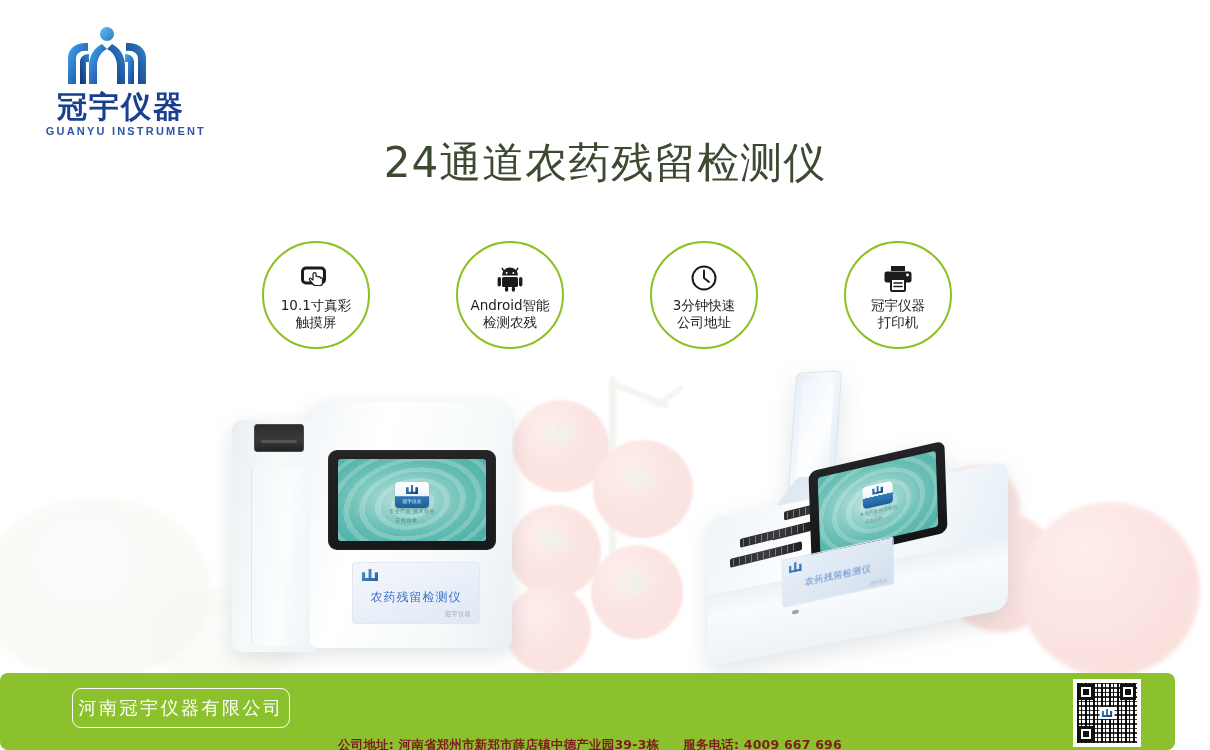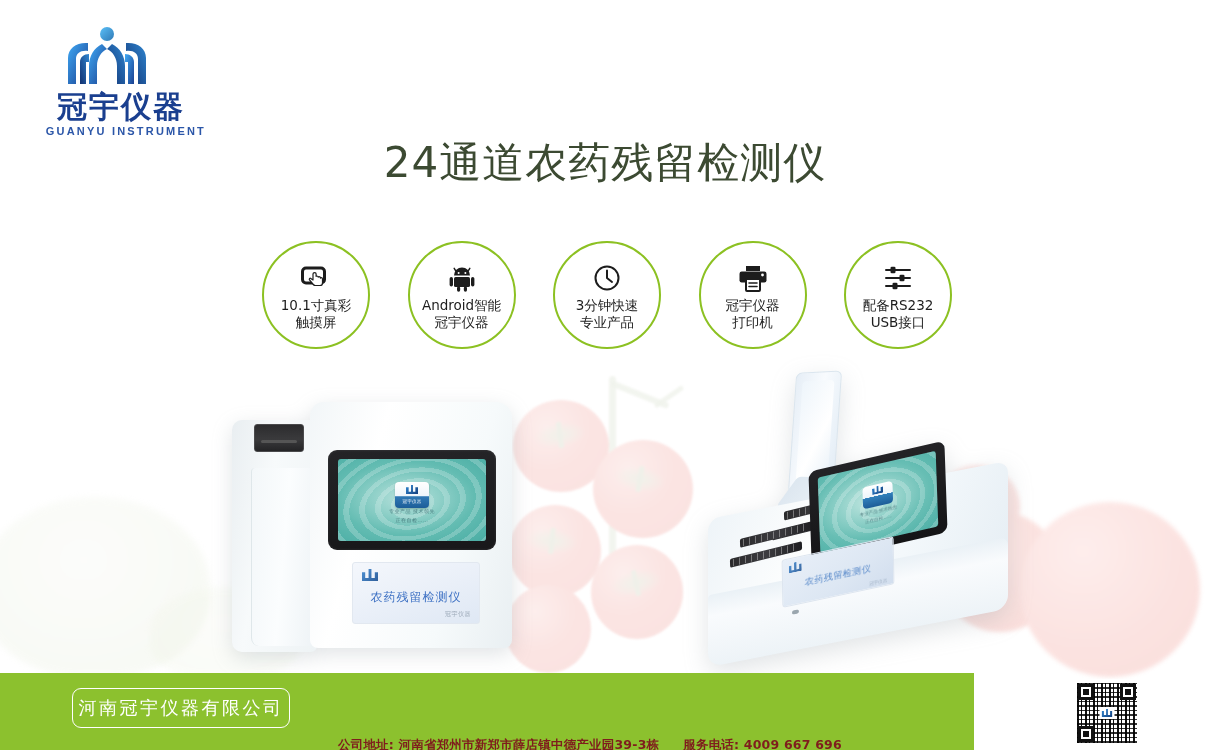--- a/index.html
+++ b/index.html
@@ -343,22 +343,23 @@
   .ir-label .rl-sub {
     position:absolute; right:6px; bottom:2px; font-size:4.5px; color:#9fb0c4; filter: blur(.25px);
   }
   .ir-dot {
     position:absolute; left:92px; top:240px; width:7px; height:4px;
     background:#9aa6ae; border-radius:2px; transform: skewY(-11deg);
   }
 
   
   .footer {
-    position: absolute; left: 0; bottom: 0; width: 974px; height: 77px;
+    position: absolute; left: 0; bottom: 0; width: 1175px; height: 77px;
     background: #8cc12e;
+    border-radius: 8px;
   }
   .company-badge {
     position: absolute; left: 72px; top: 15px;
     width: 218px; height: 40px;
     border: 1.6px solid #ffffff; border-radius: 9px;
     display: flex; align-items: center; justify-content: center;
     font-family:"DejaVu Sans","Liberation Sans",sans-serif;
     font-size: 18px; color: #ffffff; letter-spacing: 2.5px;
   }
   .footer-info {
@@ -483,60 +484,48 @@
           <circle cx="9.6" cy="8" r="1" fill="#fff"></circle>
           <circle cx="16.4" cy="8" r="1" fill="#fff"></circle>
           <rect x="5" y="12" width="16" height="10" rx="1.6" fill="#1c1c1c"></rect>
           <rect x="0.6" y="12" width="3.4" height="9.4" rx="1.7" fill="#1c1c1c"></rect>
           <rect x="22" y="12" width="3.4" height="9.4" rx="1.7" fill="#1c1c1c"></rect>
           <rect x="8" y="21.5" width="3.2" height="5.2" rx="1.6" fill="#1c1c1c"></rect>
           <rect x="14.8" y="21.5" width="3.2" height="5.2" rx="1.6" fill="#1c1c1c"></rect>
         </svg>
       </span>
       <span class="flabel">Android智能
-冠宇仪器</span>
+检测农残</span>
     </div>
 
     <div class="feature">
       <span class="ficon">
         <svg width="28" height="28" viewBox="0 0 28 28">
           <circle cx="14" cy="14" r="11.5" fill="none" stroke="#1c1c1c" stroke-width="2"></circle>
           <path d="M14 6.5 V14 L19 18" fill="none" stroke="#1c1c1c" stroke-width="2" stroke-linecap="round" stroke-linejoin="round"></path>
         </svg>
       </span>
       <span class="flabel">3分钟快速
-专业产品</span>
+公司地址</span>
     </div>
 
     <div class="feature">
       <span class="ficon">
         <svg width="30" height="27" viewBox="0 0 30 27">
           <rect x="8" y="1" width="14" height="5" fill="#1c1c1c"></rect>
           <rect x="1.5" y="6.5" width="27" height="11" rx="2.2" fill="#1c1c1c"></rect>
           <circle cx="24.5" cy="10" r="1.4" fill="#fff"></circle>
           <rect x="8" y="14" width="14" height="12" rx="1" fill="#fff" stroke="#1c1c1c" stroke-width="2"></rect>
           <path d="M11 18 h8 M11 21.5 h8" stroke="#1c1c1c" stroke-width="1.6" stroke-linecap="round"></path>
         </svg>
       </span>
       <span class="flabel">冠宇仪器
 打印机</span>
     </div>
 
-    <div class="feature">
-      <span class="ficon">
-        <svg width="28" height="26" viewBox="0 0 28 26">
-          <path d="M2 5 h24 M2 13 h24 M2 21 h24" stroke="#1c1c1c" stroke-width="2" stroke-linecap="round"></path>
-          <rect x="6.5" y="1.8" width="5" height="6.4" rx="1.3" fill="#1c1c1c"></rect>
-          <rect x="15.5" y="9.8" width="5" height="6.4" rx="1.3" fill="#1c1c1c"></rect>
-          <rect x="8.5" y="17.8" width="5" height="6.4" rx="1.3" fill="#1c1c1c"></rect>
-        </svg>
-      </span>
-      <span class="flabel">配备RS232
-USB接口</span>
-    </div>
   </div>
 
   <div class="inst-left">
     <div class="il-side"></div>
     <div class="il-printer"></div>
     <div class="il-door"></div>
     <div class="il-body">
       <div class="il-bezel">
         <div class="il-screen">
           <div class="swirl"></div>

